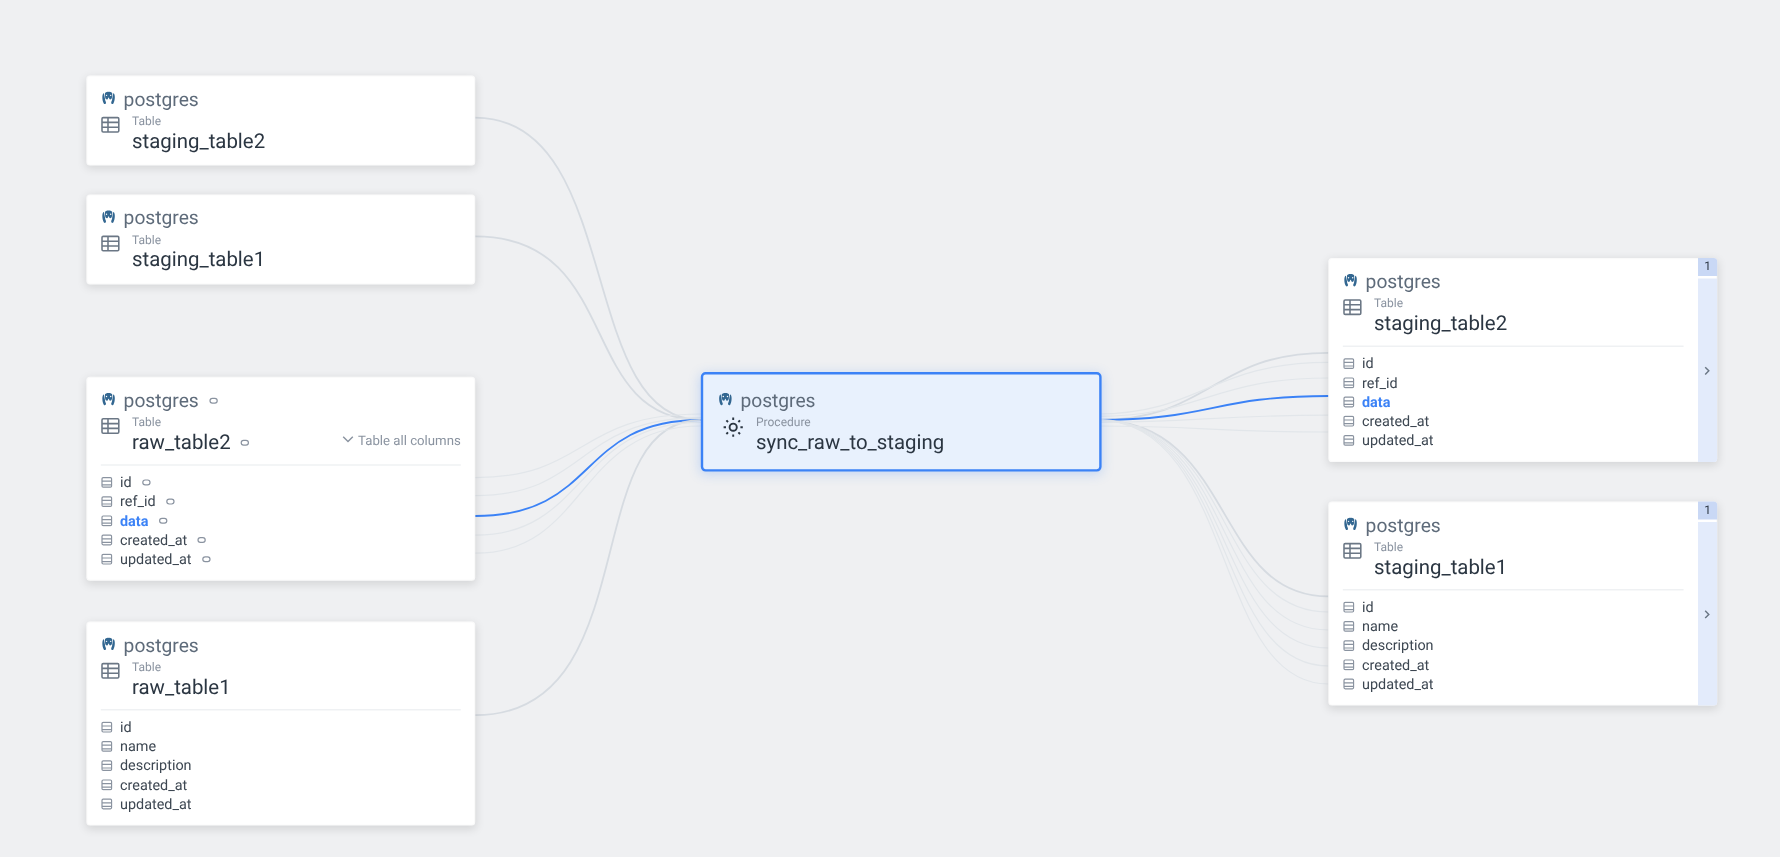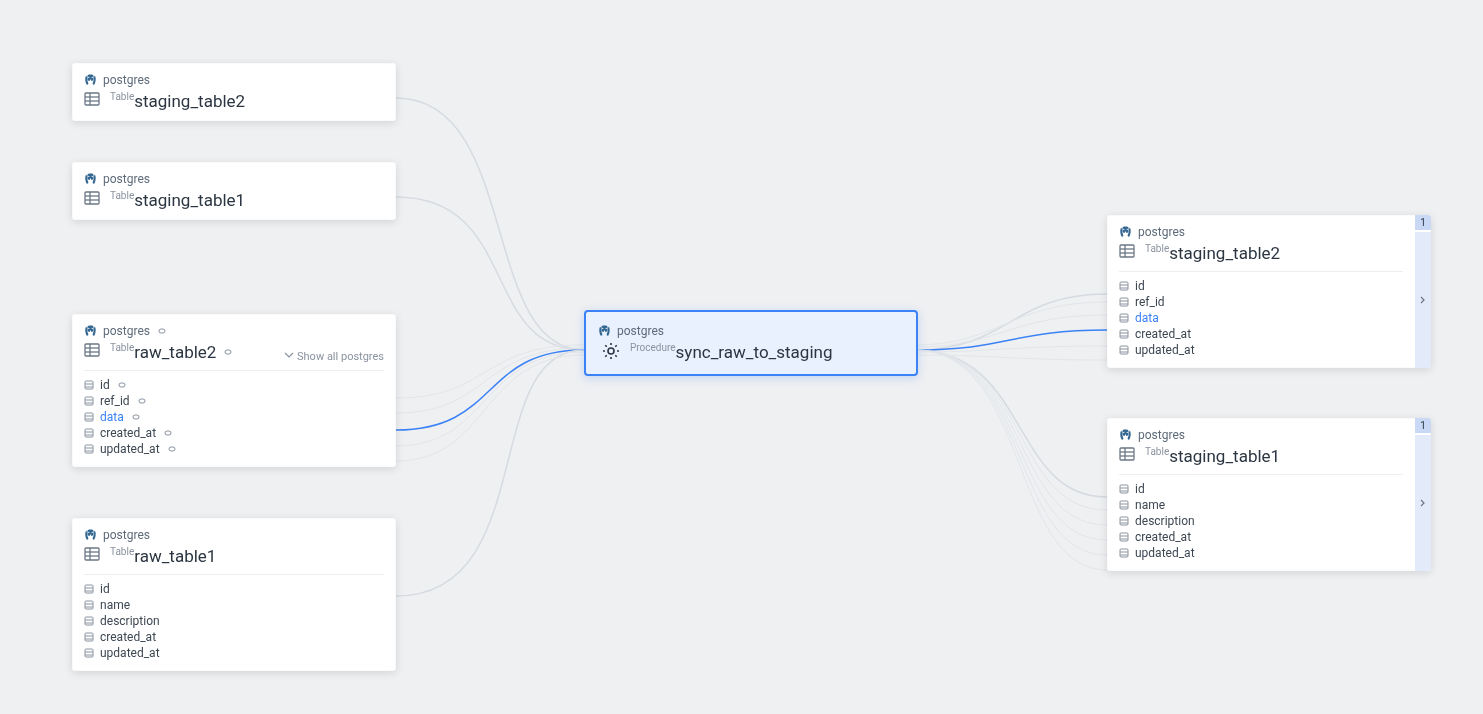--- a/index.html
+++ b/index.html
@@ -31,26 +31,26 @@
     gap: 6px;
   }
   .node-title-row {
     display: flex;
     align-items: flex-start;
     padding: 0 12px 10px 12px;
     gap: 10px;
   }
   .node-title-block {
     display: flex;
-    flex-direction: row;
+    flex-direction: column;
     line-height: 1.2;
   }
   .db-label {
     color: #5e6b7a;
-    font-size: 12px;
+    font-size: 16px;
   }
   .kind-label {
     color: #8a93a0;
     font-size: 10px;
   }
   .name-label {
     color: #2b3642;
     font-size: 17px;
     font-weight: 400;
   }
@@ -60,21 +60,21 @@
     margin: 0 12px;
   }
   .col-row {
     display: flex;
     align-items: center;
     gap: 6px;
     padding: 1px 0;
     font-size: 12px;
     color: #3d4752;
   }
-  .col-row.link .col-name { color: #3b82f6; }
+  .col-row.link .col-name { color: #3b82f6; font-weight: bold; }
   .show-all {
     font-size: 11px;
     color: #8a93a0;
     display: flex;
     align-items: center;
     gap: 3px;
     cursor: pointer;
   }
   .title-row-flex {
     display: flex;
@@ -259,21 +259,21 @@
             </span>
         </span>
       </div>
     </div>
     <div class="show-all">
       <span class="icon chev-icon">
           <svg viewBox="0 0 10 8">
             <use href="#chevd"></use>
           </svg>
         </span>
-      <span>Show all postgres</span>
+      <span>Table all columns</span>
     </div>
   </div>
   <div class="columns" id="n3cols">
       <div class="col-row">
         <span class="icon col-icon">
           <svg viewBox="0 0 10 10">
             <use href="#colico"></use>
           </svg>
         </span>
         <span class="col-name">id</span>

